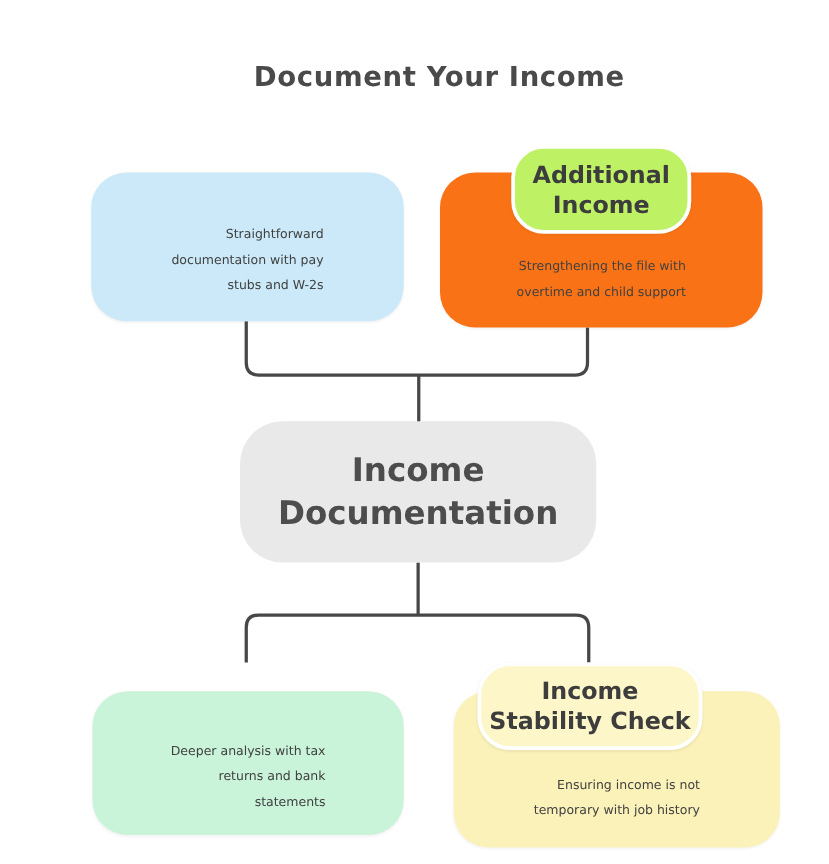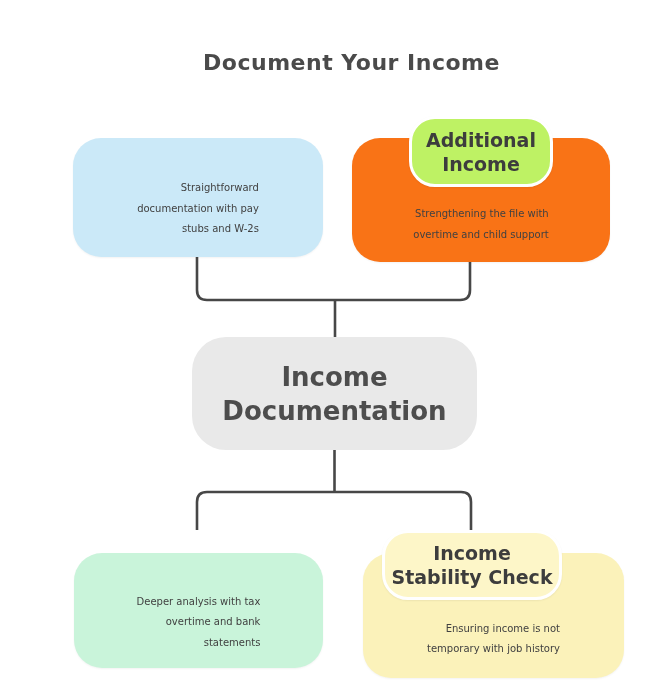--- a/index.html
+++ b/index.html
@@ -146,21 +146,21 @@
 Income</span>
     </div>
   </div>
 
   <div class="node-center">Income
 Documentation</div>
 
   <div class="node node-self">
     <div class="node-body">
       <p class="node-desc">Deeper analysis with tax
-overtime and bank
+returns and bank
 statements</p>
     </div>
   </div>
 
   <div class="node node-stability">
     <div class="node-body">
       <p class="node-desc">Ensuring income is not
 temporary with job history</p>
     </div>
     <div class="node-pill">

